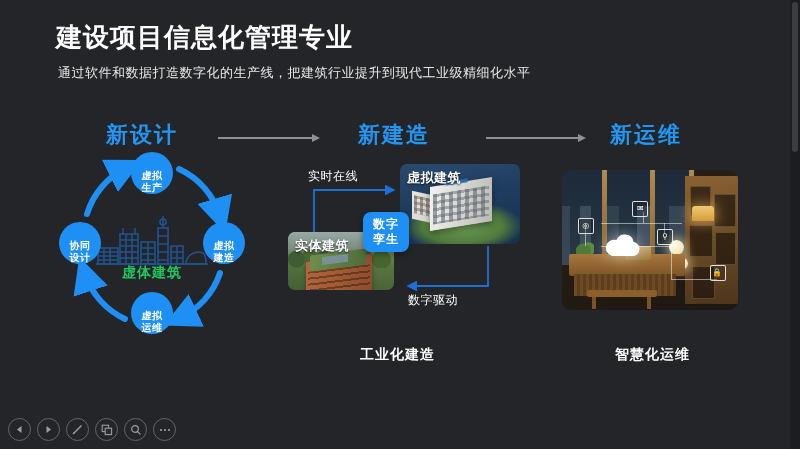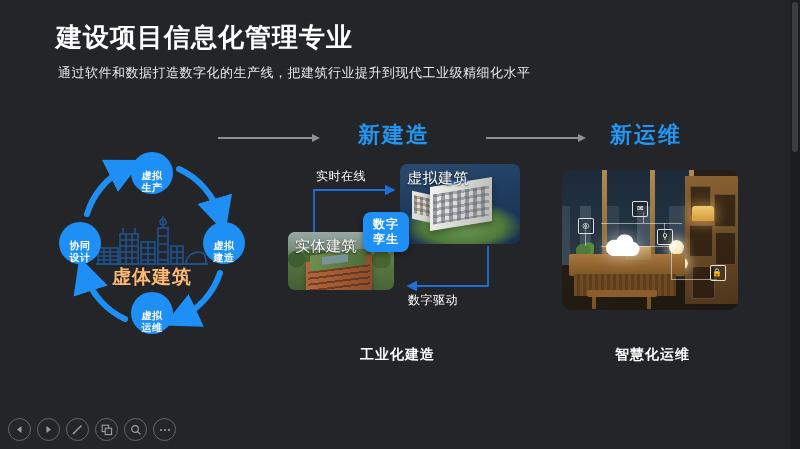--- a/index.html
+++ b/index.html
@@ -133,39 +133,39 @@
 
   .skyline {
     position: absolute;
     left: 44px; top: 62px;
   }
   .center-label {
     position: absolute;
     left: 0; top: 112px;
     width: 200px;
     text-align: center;
-    font-size: 19px;
+    font-size: 14px;
     font-weight: bold;
-    color: #fdba74;
+    color: #22c55e;
     letter-spacing: 1px;
   }
 
   
   .twin { position: absolute; left: 288px; top: 160px; width: 240px; height: 170px; }
 
   .photo {
     position: absolute;
     border-radius: 7px;
     overflow: hidden;
   }
   .photo .ph-label {
     position: absolute;
     left: 7px; top: 5px;
-    font-size: 15px;
-    font-weight: normal;
+    font-size: 13px;
+    font-weight: bold;
     color: #ffffff;
     text-shadow: 0 1px 2px rgba(0,0,0,.75);
     letter-spacing: 0.5px;
     z-index: 5;
   }
 
   
   .photo-virtual {
     left: 112px; top: 4px;
     width: 120px; height: 80px;
@@ -432,21 +432,21 @@
     box-shadow: 0 2px 6px rgba(0,0,0,.4);
   }
 
   .flow-label {
     position: absolute;
     font-size: 12px;
     color: #ffffff;
     letter-spacing: 0.5px;
     white-space: nowrap;
   }
-  .flow-label.online { left: 28px; top: 8px; }
+  .flow-label.online { left: 20px; top: 8px; }
   .flow-label.driven { left: 120px; top: 132px; }
 
   
   .caption {
     position: absolute;
     top: 346px;
     font-size: 14px;
     font-weight: bold;
     color: #ffffff;
     letter-spacing: 1px;
@@ -477,20 +477,21 @@
   }
 </style>
 </head>
 <body>
 
 <div class="slide">
 
   <div class="title">建设项目信息化管理专业</div>
   <div class="subtitle">通过软件和数据打造数字化的生产线，把建筑行业提升到现代工业级精细化水平</div>
 
+  <div class="stage-head s1">新设计</div>
   <div class="arrow a1">
     <div class="shaft"></div>
       <div class="head"></div>
   </div>
   <div class="stage-head s2">新建造</div>
   <div class="arrow a2">
     <div class="shaft"></div>
       <div class="head"></div>
   </div>
   <div class="stage-head s3">新运维</div>

